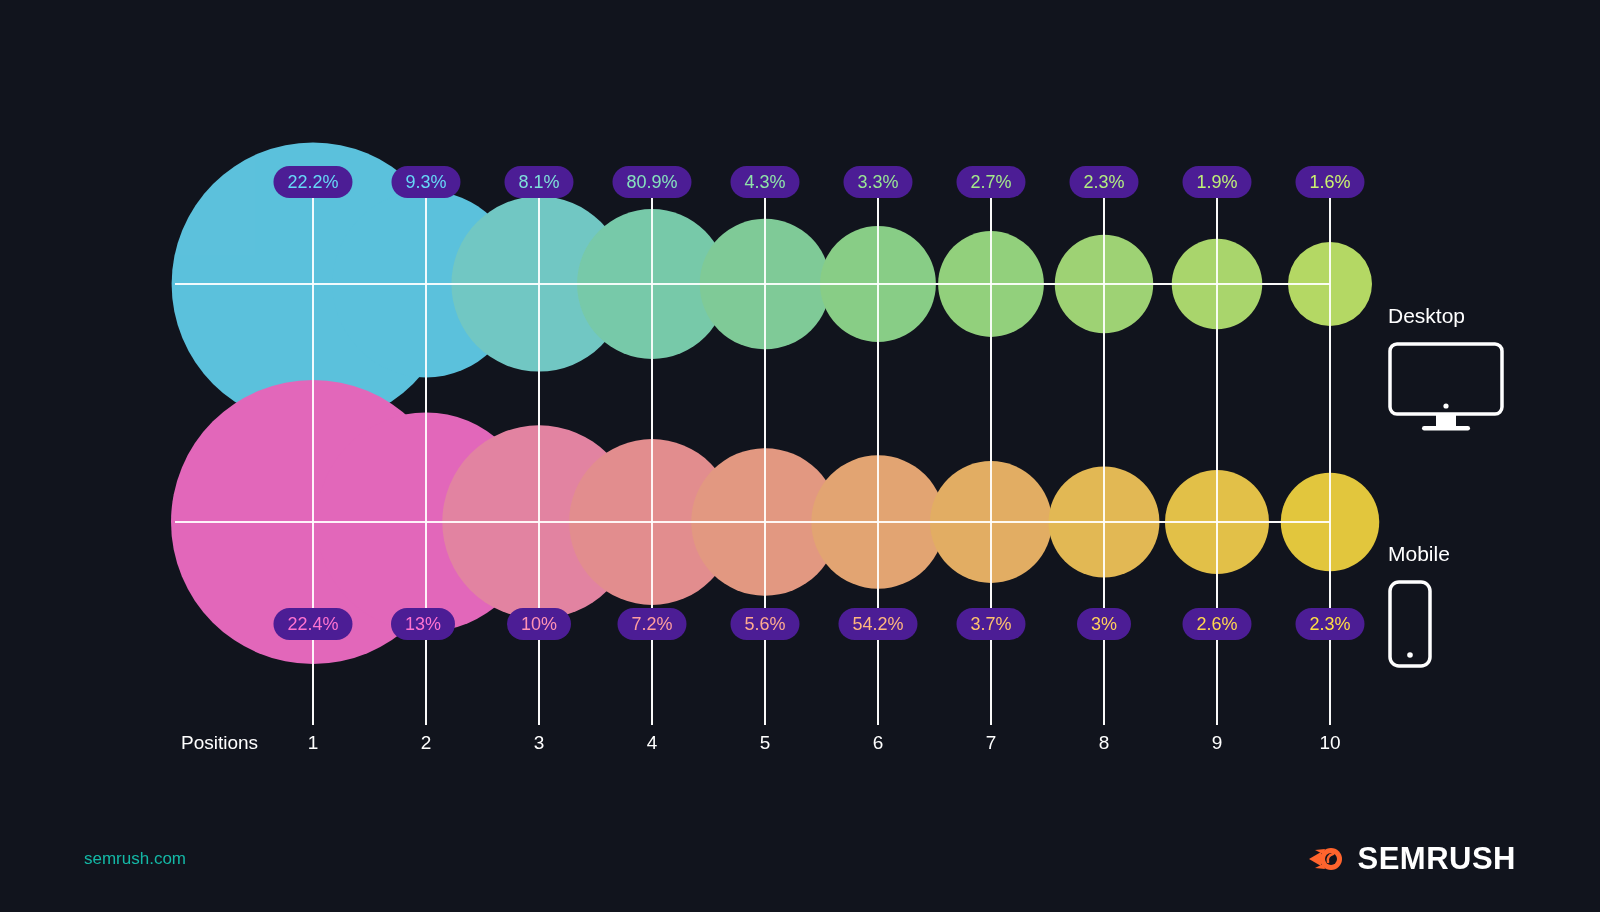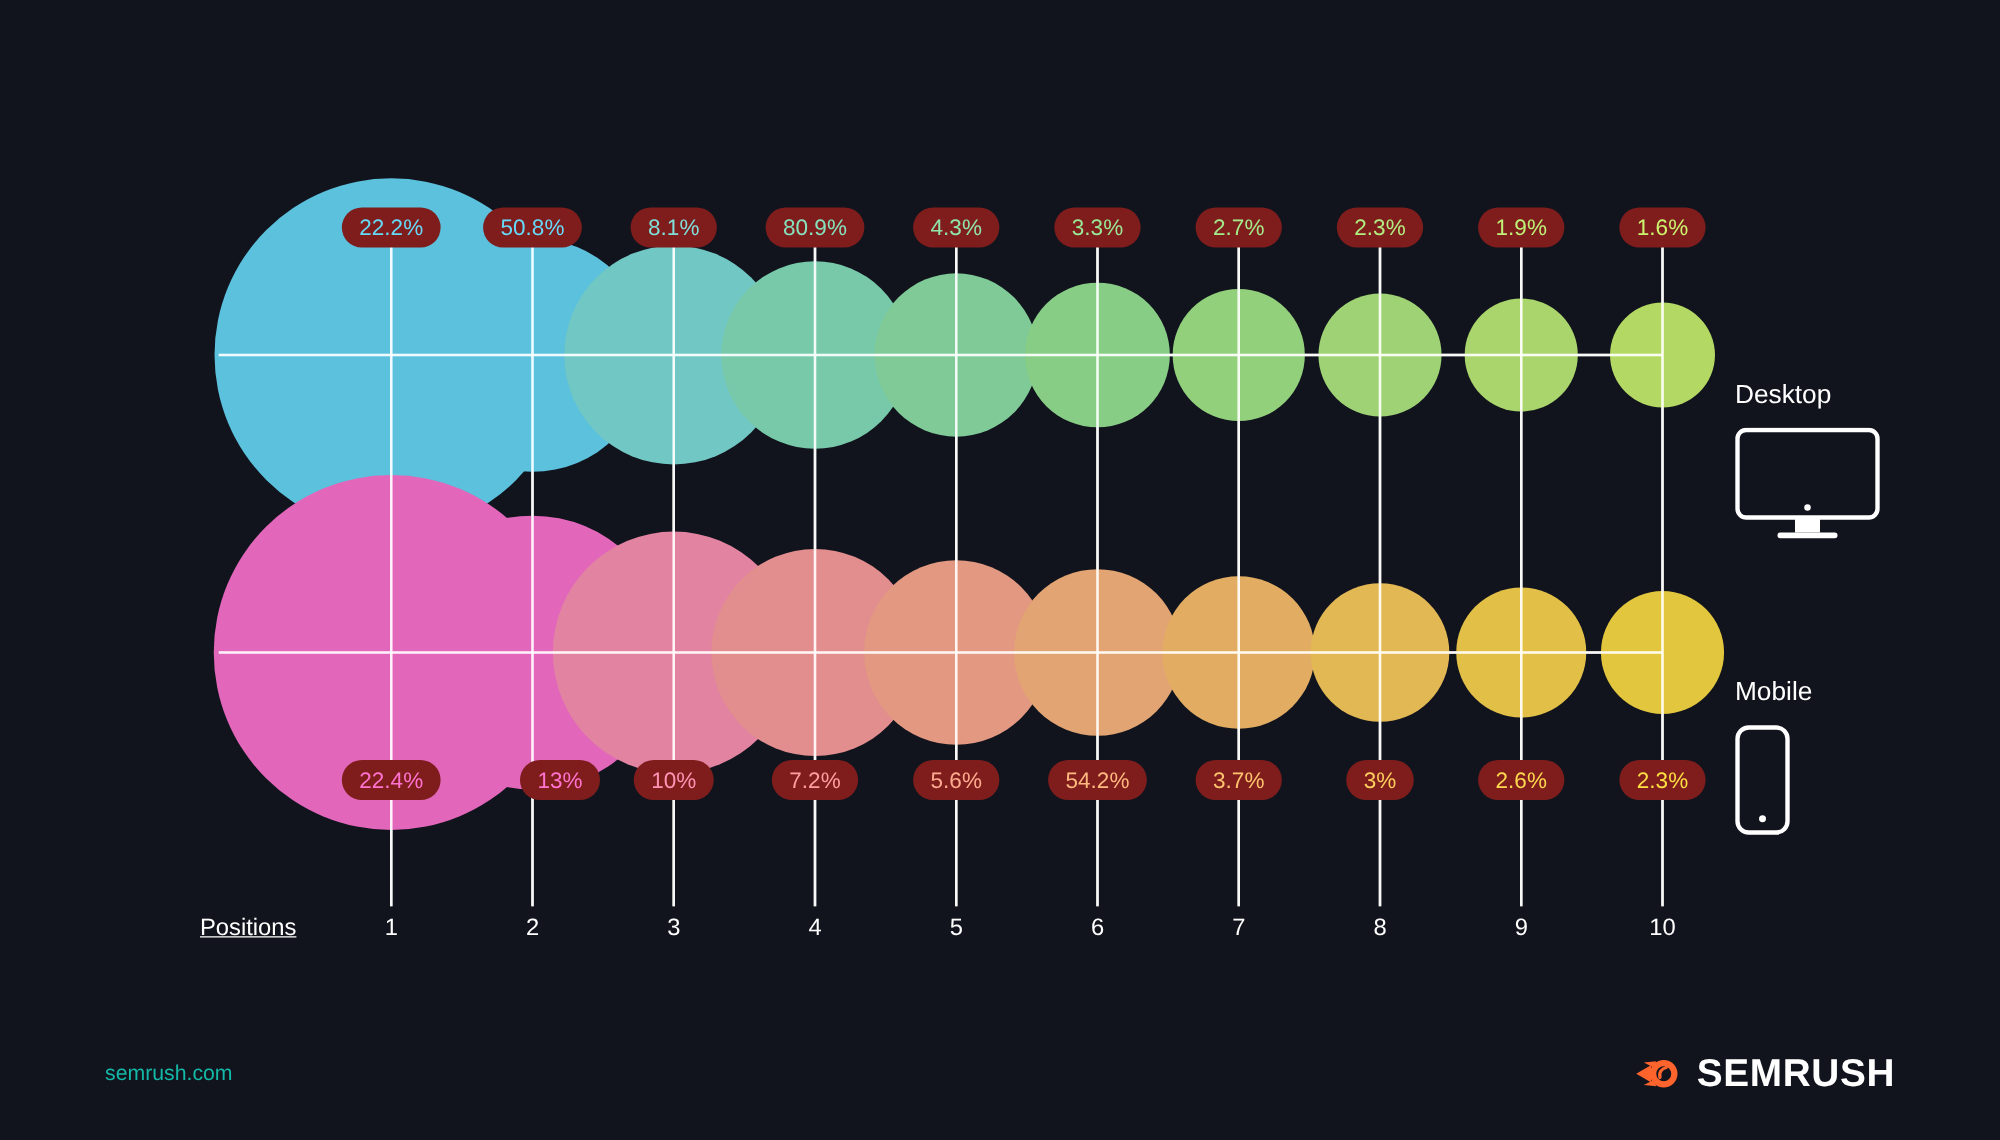--- a/index.html
+++ b/index.html
@@ -31,46 +31,45 @@
     white-space: nowrap;
   }
   #chart-svg {
     position: absolute;
     left: 0;
     top: 0;
   }
   .pill {
     position: absolute;
     transform: translate(-50%, -50%);
-    background: #7f1d1d;
+    background: #4c1d95;
     border-radius: 16px;
     height: 32px;
     line-height: 32px;
     padding: 0 14px;
     font-size: 18px;
     white-space: nowrap;
     text-align: center;
     box-sizing: border-box;
   }
   .axis-label {
     position: absolute;
     transform: translate(-50%, -50%);
     font-size: 19px;
     color: #ffffff;
     white-space: nowrap;
   }
   #positions-label {
     position: absolute;
-    left: 160px;
+    left: 181px;
     top: 743px;
     transform: translate(0, -50%);
     font-size: 19px;
     color: #ffffff;
     white-space: nowrap;
-    text-decoration: underline;
   }
   .legend-group {
     position: absolute;
   }
   .legend-title {
     font-size: 21px;
     color: #ffffff;
     white-space: nowrap;
     margin-bottom: 14px;
     margin-top: 32px;
@@ -186,31 +185,31 @@
       <path d="M8 7 L18 6 L16 11 Z" fill="#ff642d"></path>
       <path d="M8 25 L18 26 L16 21 Z" fill="#ff642d"></path>
       <circle cx="24" cy="16" r="11" fill="#ff642d"></circle>
       <circle cx="24" cy="16" r="6" fill="#11141d"></circle>
       <path d="M26 11 C22 12 20 15 21 19" stroke="#ff642d" stroke-width="2.6" fill="none" stroke-linecap="round"></path>
     </svg>
     <span id="brand-name">SEMRUSH</span>
   </div>
 
 <div class="pill" style="left: 313px; top: 182px; color: rgb(102, 217, 247);">22.2%</div>
-    <div class="pill" style="left: 426px; top: 182px; color: rgb(102, 217, 247);">50.8%</div>
+    <div class="pill" style="left: 426px; top: 182px; color: rgb(102, 217, 247);">9.3%</div>
     <div class="pill" style="left: 539px; top: 182px; color: rgb(127, 224, 218);">8.1%</div>
     <div class="pill" style="left: 652px; top: 182px; color: rgb(134, 226, 189);">80.9%</div>
     <div class="pill" style="left: 765px; top: 182px; color: rgb(143, 228, 168);">4.3%</div>
     <div class="pill" style="left: 878px; top: 182px; color: rgb(153, 231, 149);">3.3%</div>
     <div class="pill" style="left: 991px; top: 182px; color: rgb(164, 234, 138);">2.7%</div>
     <div class="pill" style="left: 1104px; top: 182px; color: rgb(178, 237, 129);">2.3%</div>
     <div class="pill" style="left: 1217px; top: 182px; color: rgb(191, 240, 119);">1.9%</div>
     <div class="pill" style="left: 1330px; top: 182px; color: rgb(203, 244, 110);">1.6%</div>
     <div class="pill" style="left: 313px; top: 624px; color: rgb(255, 115, 208);">22.4%</div>
-    <div class="pill" style="left: 448px; top: 624px; color: rgb(255, 115, 208);">13%</div>
+    <div class="pill" style="left: 423px; top: 624px; color: rgb(255, 115, 208);">13%</div>
     <div class="pill" style="left: 539px; top: 624px; color: rgb(255, 147, 180);">10%</div>
     <div class="pill" style="left: 652px; top: 624px; color: rgb(255, 158, 158);">7.2%</div>
     <div class="pill" style="left: 765px; top: 624px; color: rgb(255, 171, 143);">5.6%</div>
     <div class="pill" style="left: 878px; top: 624px; color: rgb(255, 184, 126);">54.2%</div>
     <div class="pill" style="left: 991px; top: 624px; color: rgb(255, 195, 109);">3.7%</div>
     <div class="pill" style="left: 1104px; top: 624px; color: rgb(255, 207, 92);">3%</div>
     <div class="pill" style="left: 1217px; top: 624px; color: rgb(255, 216, 79);">2.6%</div>
     <div class="pill" style="left: 1330px; top: 624px; color: rgb(255, 223, 66);">2.3%</div>
     <div class="axis-label" style="left: 313px; top: 743px;">1</div>
     <div class="axis-label" style="left: 426px; top: 743px;">2</div>

